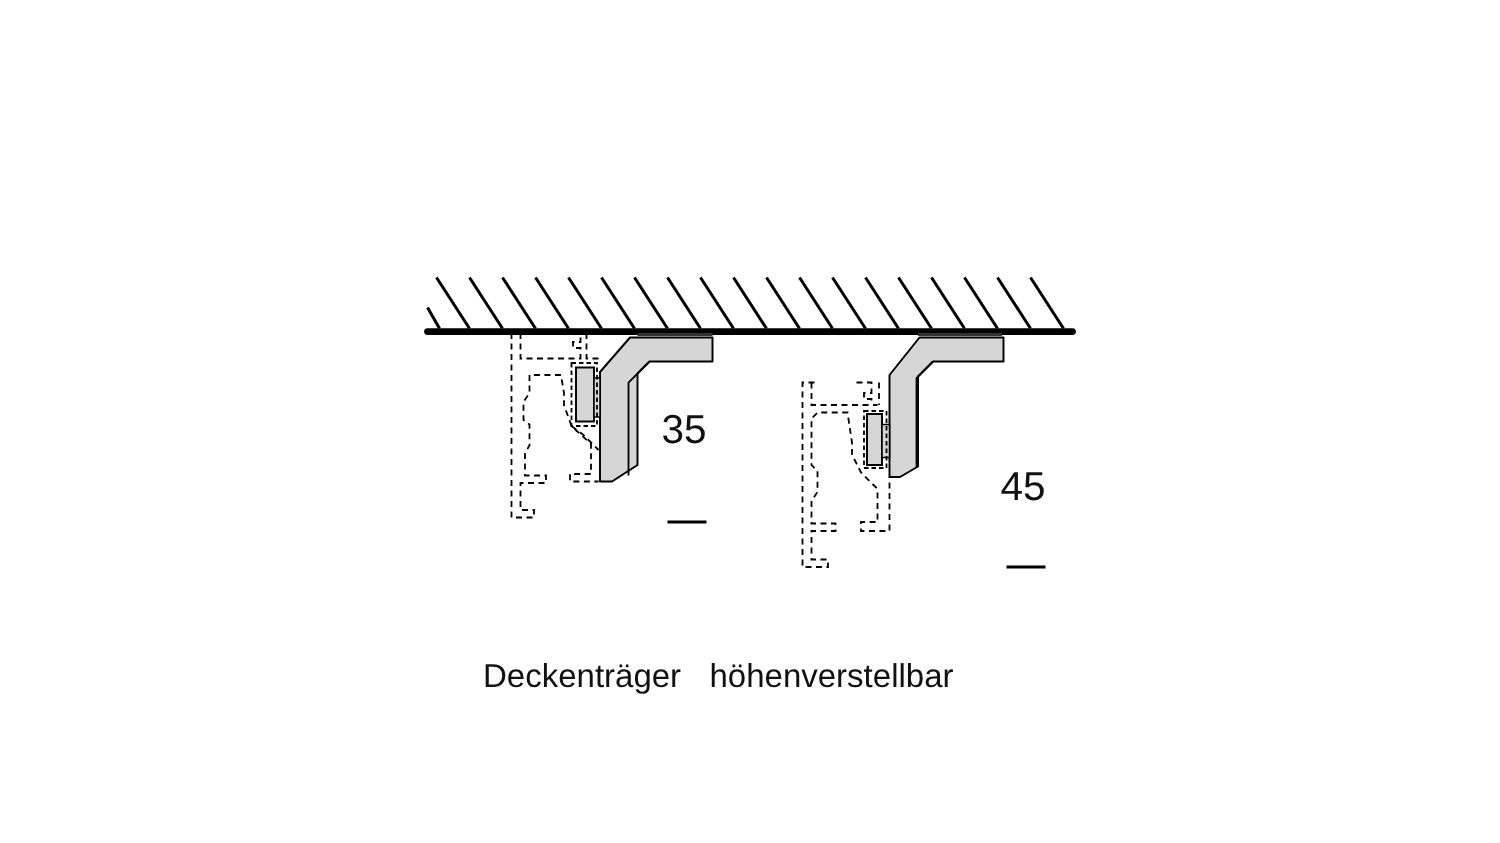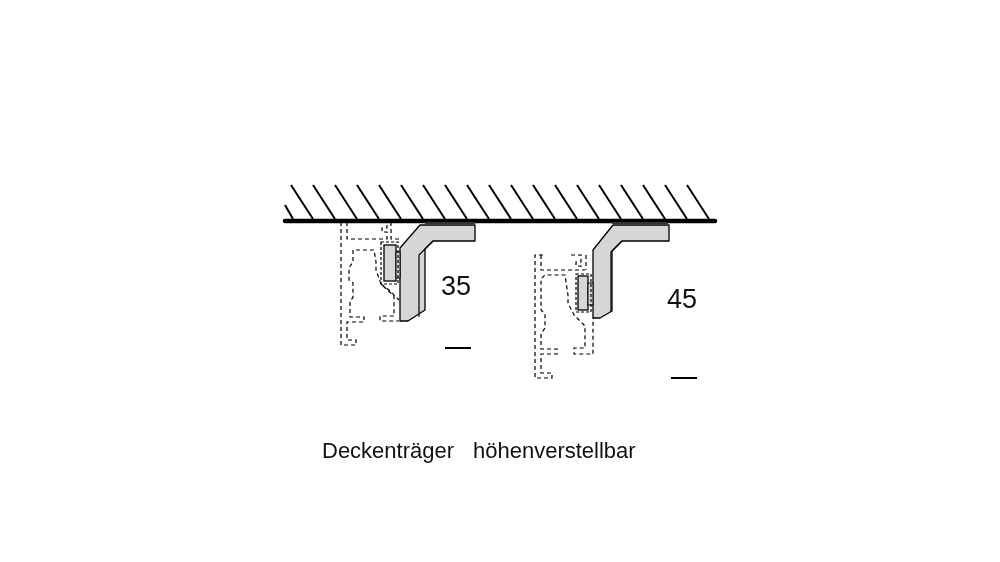--- a/index.html
+++ b/index.html
@@ -107,17 +107,17 @@
         <path d="M541 255 L541 270 L585 270"></path>
         <path d="M571 255 L581 255 L581 262 L576 262 L576 266 L581 266 L581 270"></path>
         <path d="M586 255 L586 270"></path>
       </g>
     </g>
 
     <line x1="671" y1="378" x2="697" y2="378" stroke="#000" stroke-width="2"></line>
   </svg>
 
   <div class="dim-label" style="left:441px; top:273px;">35</div>
-  <div class="dim-label" style="left:667px; top:286px;">45</div>
+  <div class="dim-label" style="left:667px; top:311px;">45</div>
 
   <div class="caption" style="left:322px;">Deckenträger</div>
   <div class="caption" style="left:473px;">höhenverstellbar</div>
 </div>
 
 </body></html>

